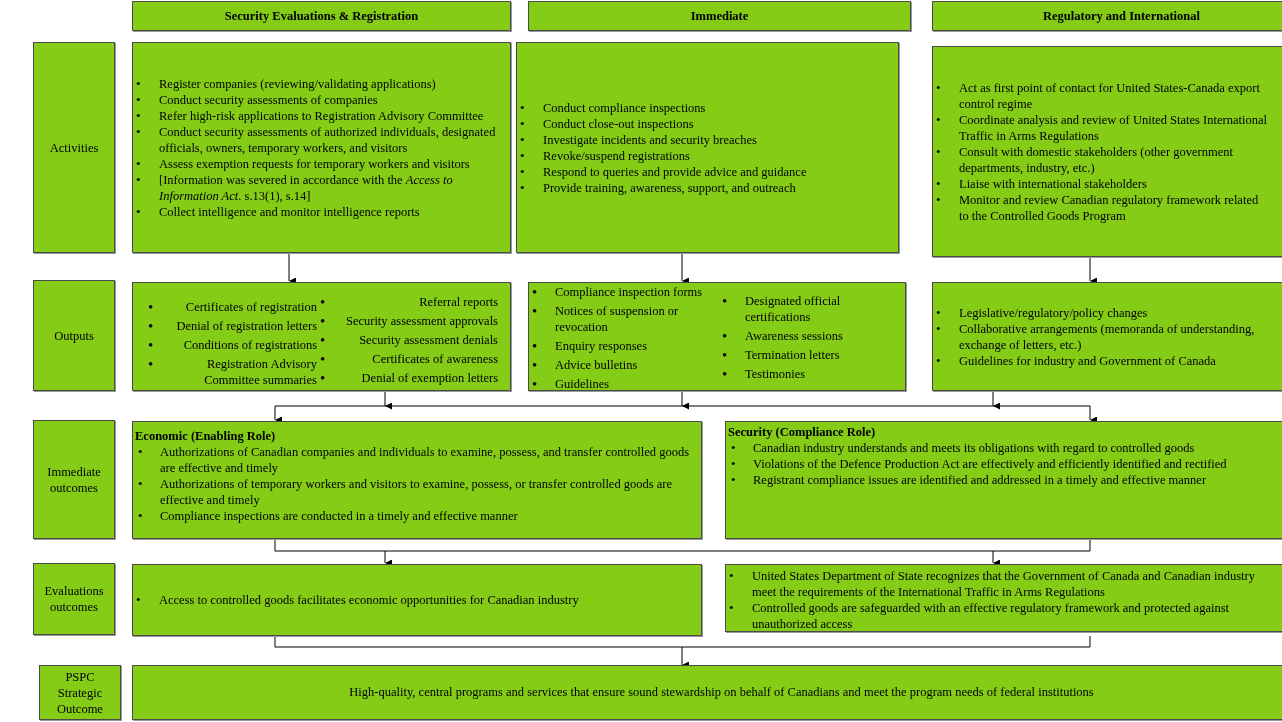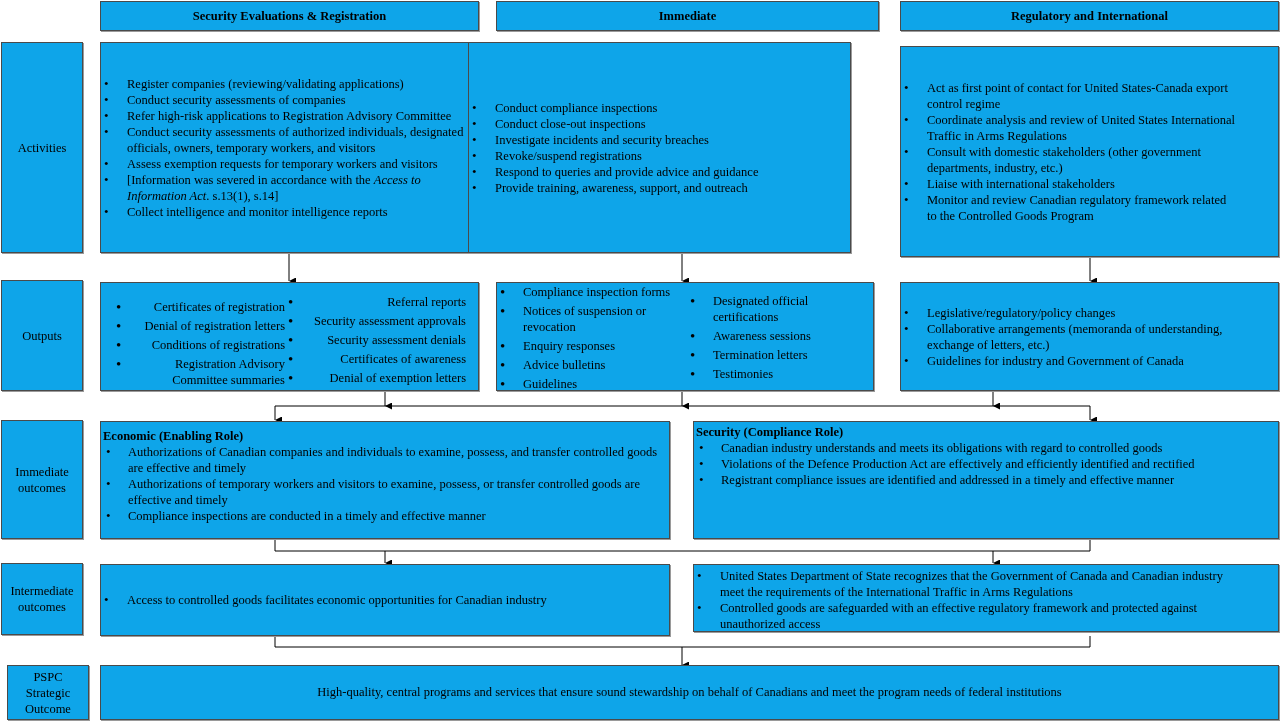--- a/index.html
+++ b/index.html
@@ -5,21 +5,22 @@
     html, body { margin: 0; padding: 0; background: #ffffff; }
     body {
       width: 1282px; height: 722px; position: relative; overflow: hidden;
       font-family: "Liberation Serif", "DejaVu Serif", serif;
       color: #000;
     }
     .box {
       position: absolute; box-sizing: border-box;
       border: 1px solid #4a4a4a;
       box-shadow: 1px 1px 0 #9a9a9a;
-      background: #0ea5e9;
+      background: #84cc16;
+      margin-left: 32px;
     }
     .hdr {
       display: flex; align-items: center; justify-content: center;
       font-weight: bold; font-size: 12.5px;
     }
     .rowlabel {
       display: flex; align-items: center; justify-content: center;
       text-align: center; font-size: 12.5px; line-height: 16px;
     }
     .content { font-size: 12.5px; line-height: 16px; }
@@ -88,21 +89,21 @@
   <span>Outputs</span>
 </div>
 <div class="box rowlabel" style="left:1px;top:420px;width:82px;height:119px;">
   <div>
     <div>Immediate</div>
     <div>outcomes</div>
   </div>
 </div>
 <div class="box rowlabel" style="left:1px;top:563px;width:82px;height:72px;">
   <div>
-    <div>Intermediate</div>
+    <div>Evaluations</div>
     <div>outcomes</div>
   </div>
 </div>
 <div class="box rowlabel" style="left:7px;top:665px;width:82px;height:55px;">
   <div>
     <div>PSPC</div>
     <div>Strategic</div>
     <div>Outcome</div>
   </div>
 </div>
@@ -112,21 +113,21 @@
     <li>Register companies (reviewing/validating applications)</li>
     <li>Conduct security assessments of companies</li>
     <li>Refer high-risk applications to Registration Advisory Committee</li>
     <li>Conduct security assessments of authorized individuals, designated officials, owners, temporary workers, and visitors</li>
     <li>Assess exemption requests for temporary workers and visitors</li>
     <li><span>[Information was severed in accordance with the </span><i>Access to Information Act</i><span>. s.13(1), s.14]</span></li>
     <li>Collect intelligence and monitor intelligence reports</li>
   </ul>
 </div>
 
-<div class="box content vcenter" style="left:468px;top:42px;width:383px;height:211px;padding:0 0 0 0;">
+<div class="box content vcenter" style="left:484px;top:42px;width:383px;height:211px;padding:0 0 0 0;">
   <ul class="bl">
     <li>Conduct compliance inspections</li>
     <li>Conduct close-out inspections</li>
     <li>Investigate incidents and security breaches</li>
     <li>Revoke/suspend registrations</li>
     <li>Respond to queries and provide advice and guidance</li>
     <li>Provide training, awareness, support, and outreach</li>
   </ul>
 </div>
 

